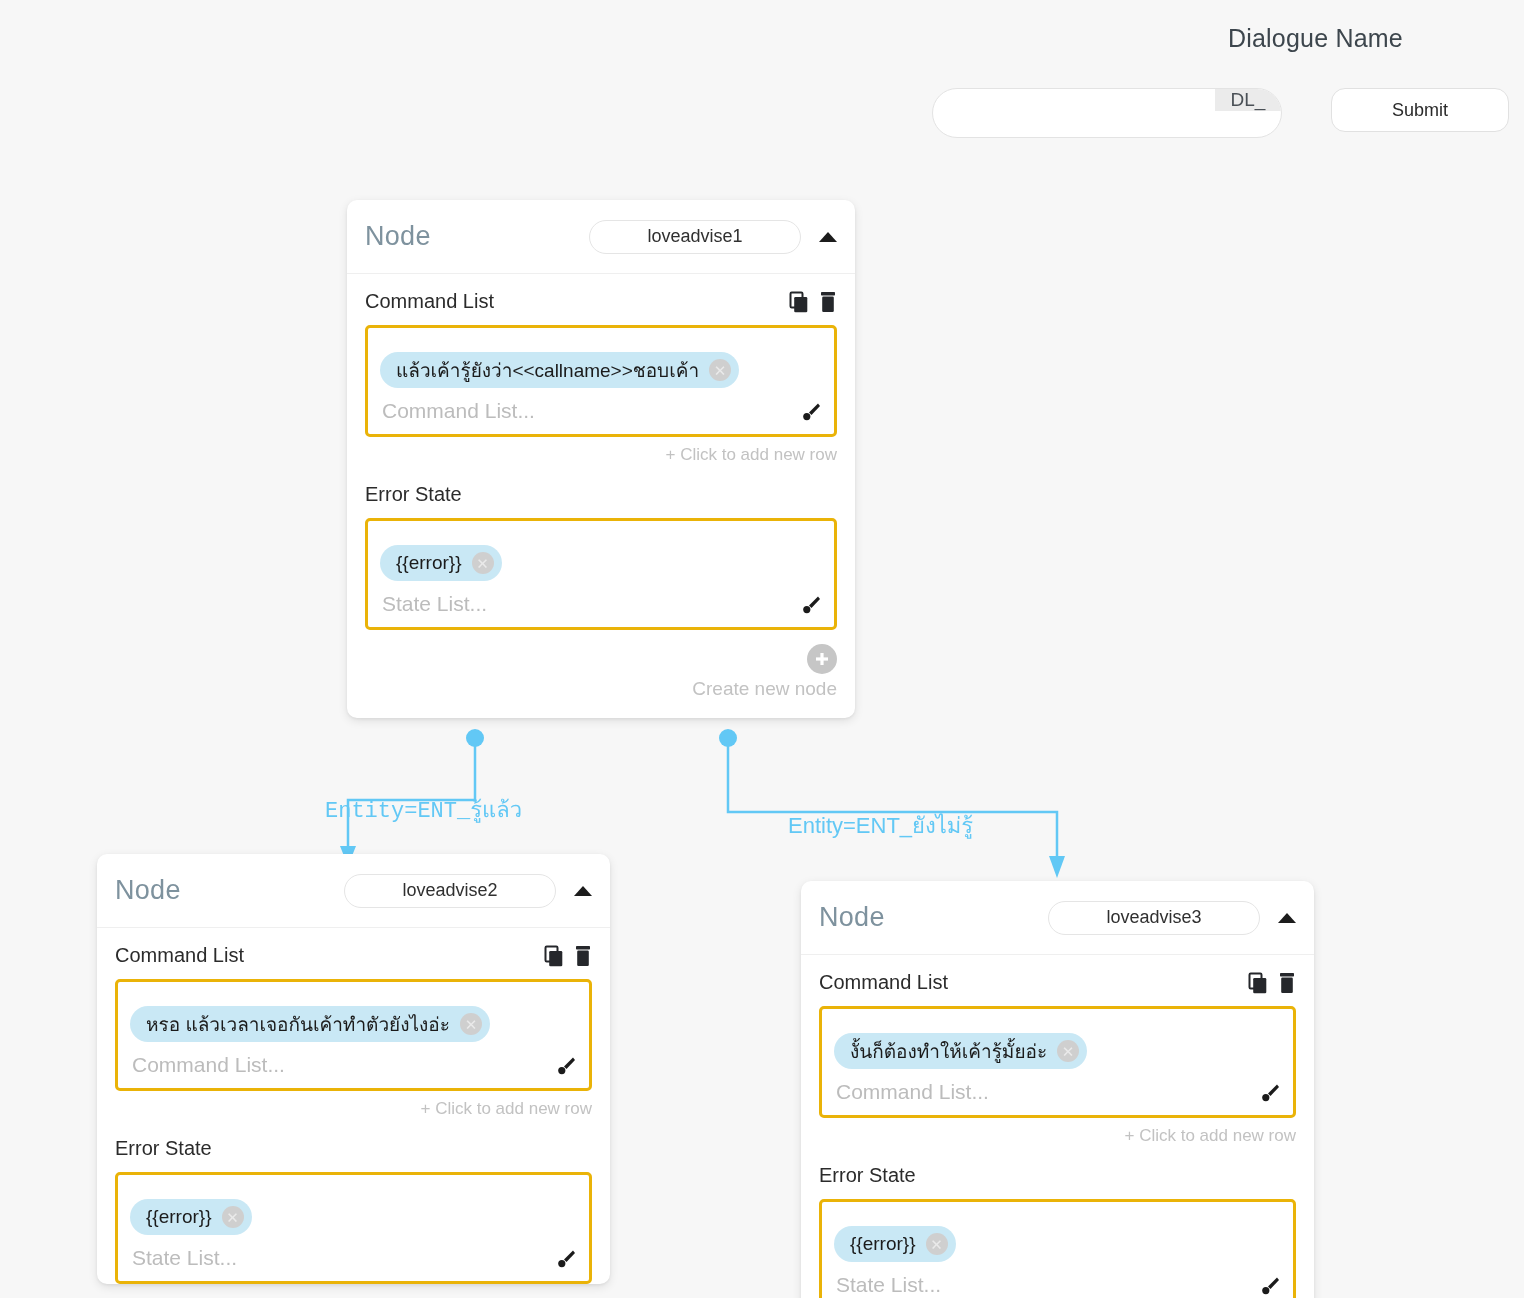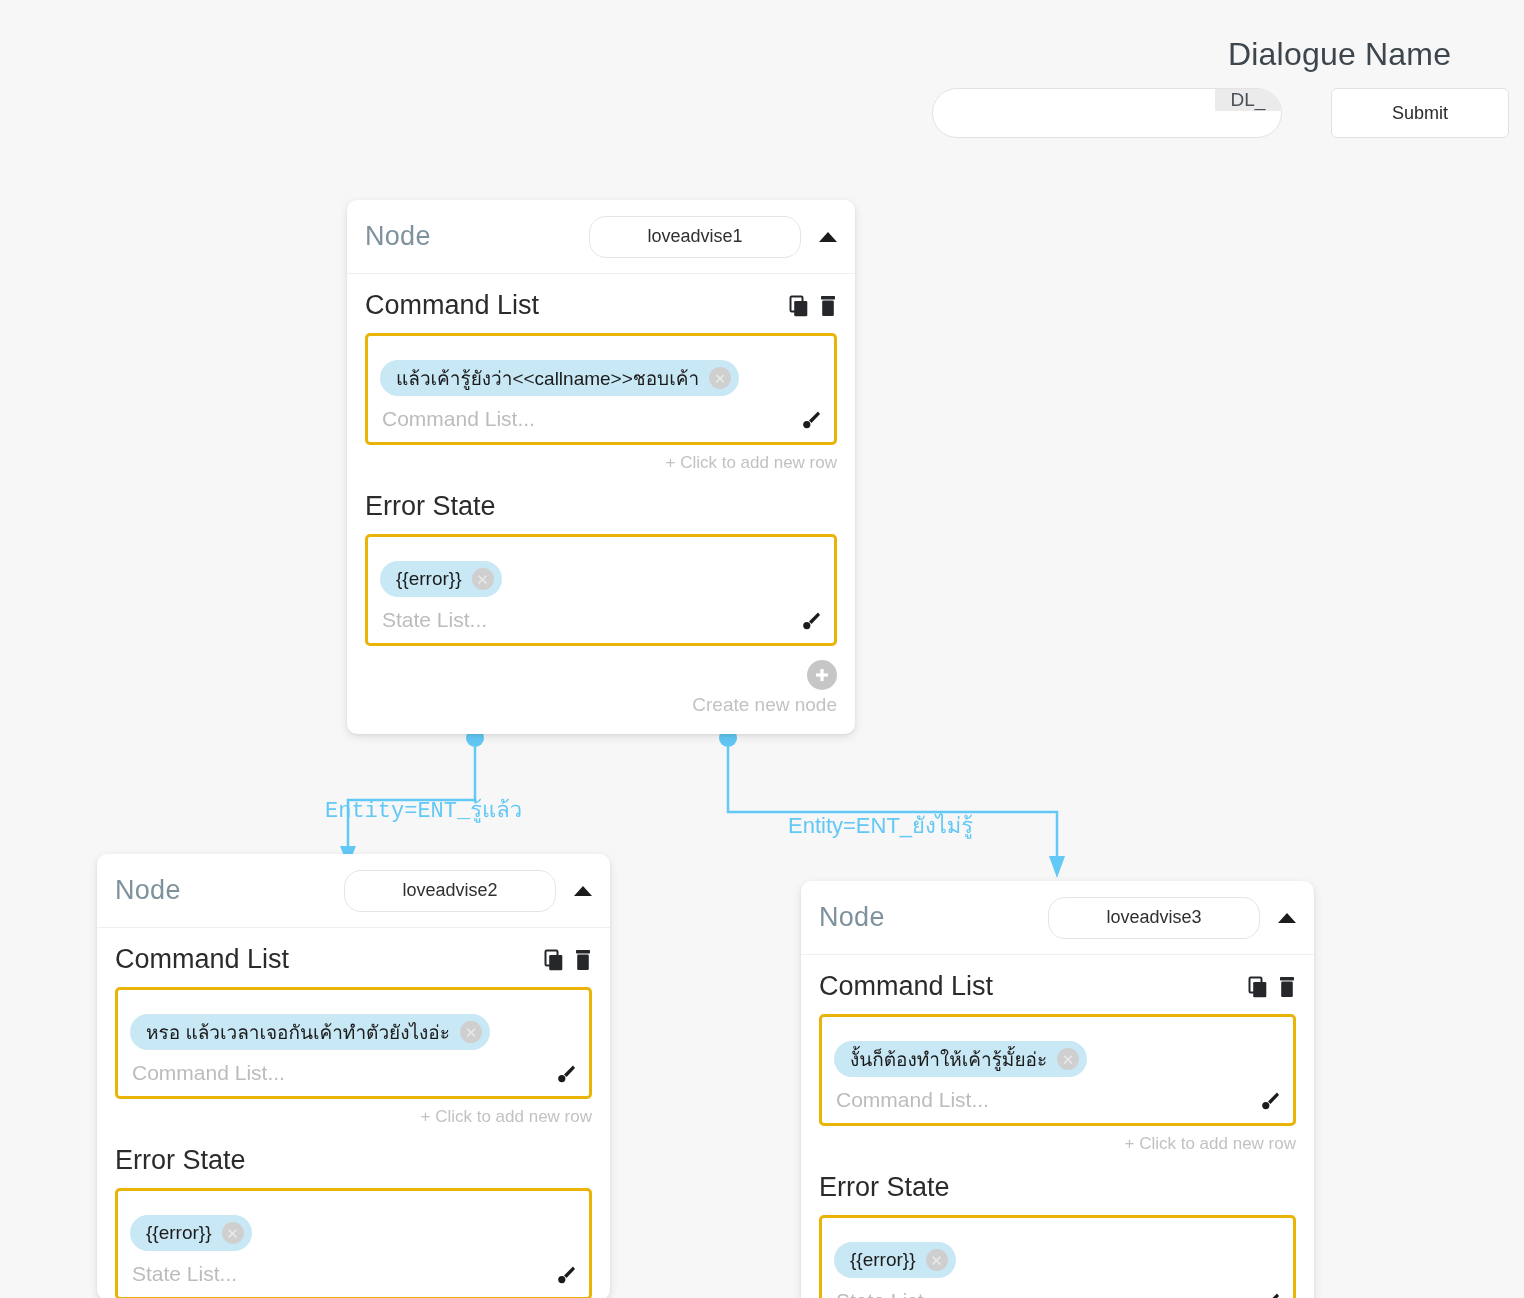--- a/index.html
+++ b/index.html
@@ -12,22 +12,22 @@
     position: relative;
     width: 1524px;
     height: 1298px;
     background: #f7f7f7;
     overflow: hidden;
   }
 
   
   .dlg-title {
     position: absolute;
-    left: 1228px; top: 36px;
-    font-size: 32px;
+    left: 1228px; top: 24px;
+    font-size: 25px;
     color: #3d464d;
     letter-spacing: .2px;
   }
   .name-field {
     position: absolute;
     left: 932px; top: 88px;
     width: 350px; height: 50px;
     display: flex;
     align-items: flex-end;
     background: #ffffff;
@@ -52,24 +52,24 @@
     outline: none;
     background: #ffffff;
     font-family: inherit;
     font-size: 23px;
     color: #1d1d1d;
     padding: 0 16px;
   }
   .submit-btn {
     position: absolute;
     left: 1331px; top: 88px;
-    width: 178px; height: 50px;
+    width: 178px; height: 44px;
     background: #ffffff;
     border: 1px solid #e1e1e1;
-    border-radius: 6px;
+    border-radius: 14px;
     font-family: inherit;
     font-size: 18px;
     color: #2a2a2a;
     cursor: pointer;
   }
 
   
   .node-card {
     position: absolute;
     background: #ffffff;
@@ -85,21 +85,21 @@
   }
   .node-title {
     font-size: 27px;
     font-weight: normal;
     color: #7e929e;
     letter-spacing: .3px;
   }
   .node-pill {
     margin-left: auto;
     min-width: 212px;
-    height: 42px;
+    height: 34px;
     border: 1px solid #e5e5e5;
     border-radius: 17px;
     background: #fff;
     display: flex;
     align-items: center;
     justify-content: center;
     font-size: 18px;
     color: #303030;
     padding: 0 14px;
     cursor: pointer;
@@ -114,21 +114,21 @@
   }
 
   .node-body { padding: 16px 18px 0 18px; }
 
   .sec-head {
     display: flex;
     align-items: center;
     margin-bottom: 12px;
   }
   .sec-label {
-    font-size: 27px;
+    font-size: 20px;
     color: #2b2b2b;
   }
   .sec-icons {
     margin-left: auto;
     display: flex;
     align-items: center;
     gap: 8px;
   }
   .icon-btn { cursor: pointer; line-height: 0; display: inline-block; }
 

